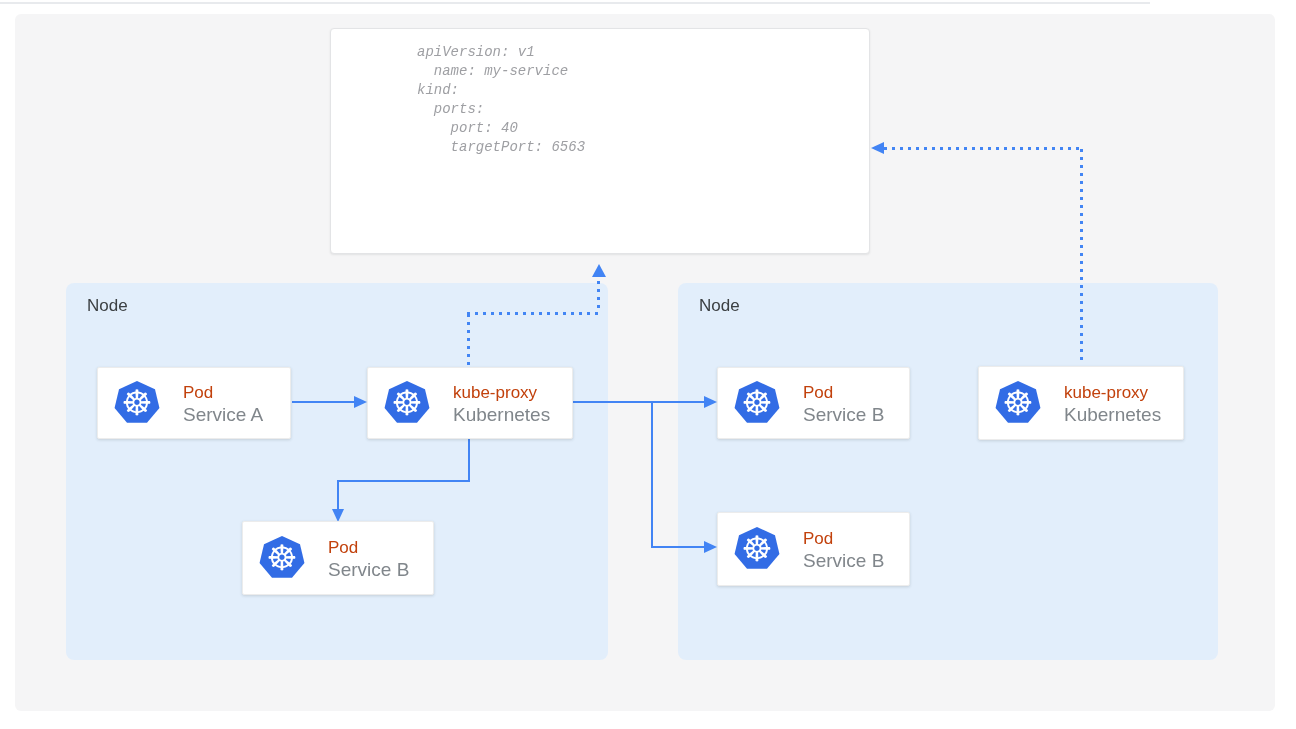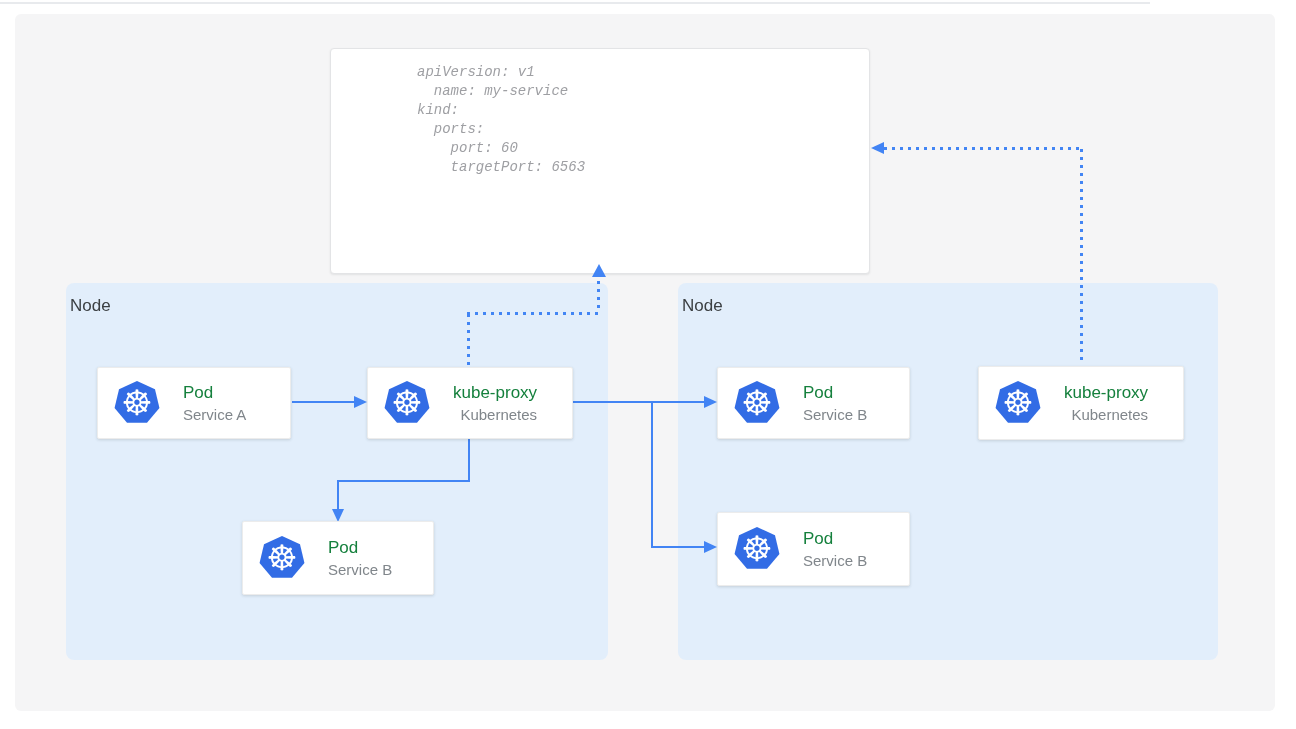--- a/index.html
+++ b/index.html
@@ -7,58 +7,58 @@
     position:relative; width:1296px; height:729px; overflow:hidden;
     font-family:"Liberation Sans", sans-serif; background:#ffffff;
   }
   .top-rule { position:absolute; left:0; top:2px; width:1150px; height:2px; background:#e8eaed; }
   .panel {
     position:absolute; left:15px; top:14px; width:1260px; height:697px;
     background:#f5f5f6; border-radius:6px;
   }
   
   .yaml-box {
-    position:absolute; left:330px; top:48px; width:540px; height:226px;
+    position:absolute; left:330px; top:28px; width:540px; height:226px;
     background:#ffffff; border:1px solid #e3e4e6; border-radius:4px;
     box-shadow:0 1px 2px rgba(60,64,67,0.10); box-sizing:border-box;
     padding:14px 12px 0 86px;
   }
   .yaml-line {
     font-family:"Liberation Mono", monospace; font-style:italic;
     font-size:14px; line-height:19px; color:#9e9fa3; white-space:pre;
   }
   .yaml-line .b { font-weight:bold; color:#58595c; }
   
   .node {
     position:absolute; top:283px; height:377px; background:#e2eefb; border-radius:8px;
   }
   .node-left  { left:66px;  width:542px; }
   .node-right { left:678px; width:540px; }
   .node-label {
-    position:absolute; left:4px; top:13px; font-size:17px; color:#3c4043;
+    position:absolute; left:21px; top:13px; font-size:17px; color:#3c4043;
   }
   
   .card {
     position:absolute; height:72px; background:#ffffff; border:1px solid #ececec;
     border-radius:2px; box-shadow:0 1px 3px rgba(60,64,67,0.18); box-sizing:border-box;
     display:flex; align-items:center;
   }
   .k8s-icon {
     width:46px; height:44px; margin-left:16px; flex:0 0 auto;
     background:#326ce5;
     clip-path:polygon(50% 0%, 10.9% 18.8%, 1.2% 61.1%, 28.3% 95%, 71.7% 95%, 98.8% 61.1%, 89.1% 18.8%);
     display:flex; align-items:center; justify-content:center;
   }
   .k8s-glyph {
     color:#ffffff; font-size:35px; line-height:1; margin-top:1px;
     font-family:"DejaVu Sans", sans-serif;
   }
   .card-text { margin-left:23px; }
-  .card-title { font-size:17px; color:#15803d; line-height:22px; }
-  .card-subtitle { font-size:15px; color:#80868b; line-height:21px;text-align:right; }
+  .card-title { font-size:17px; color:#c2410c; line-height:22px; }
+  .card-subtitle { font-size:19px; color:#80868b; line-height:21px;text-align:right; }
   
   .cnx { position:absolute; inset:0; pointer-events:none; }
   .h-line { position:absolute; height:2px; background:#4284f4; }
   .v-line { position:absolute; width:2px;  background:#4284f4; }
   .h-dots { position:absolute; height:3px;
             background-image:repeating-linear-gradient(to right,#4285f4 0 3px,transparent 3px 8px); }
   .v-dots { position:absolute; width:3px;
             background-image:repeating-linear-gradient(to bottom,#4285f4 0 3px,transparent 3px 8px); }
   .arr { position:absolute; width:0; height:0; border-style:solid; }
   .arr-right { border-width:6px 0 6px 13px;  border-color:transparent transparent transparent #4284f4; }
@@ -71,21 +71,21 @@
 
 <div class="page">
   <div class="top-rule"></div>
   <div class="panel"></div>
 
   <div class="yaml-box" id="yaml-box">
       <div class="yaml-line"><span>apiVersion: v1</span></div>
       <div class="yaml-line"><span>  name: my-service</span></div>
       <div class="yaml-line"><span>kind:</span></div>
       <div class="yaml-line"><span>  ports:</span></div>
-      <div class="yaml-line"><span>    port: 60</span></div>
+      <div class="yaml-line"><span>    port: 40</span></div>
       <div class="yaml-line"><span>    targetPort: 6563</span></div>
     </div>
 
   <div class="node node-left">
     <span class="node-label">Node</span>
   </div>
   <div class="node node-right">
     <span class="node-label">Node</span>
   </div>
 

